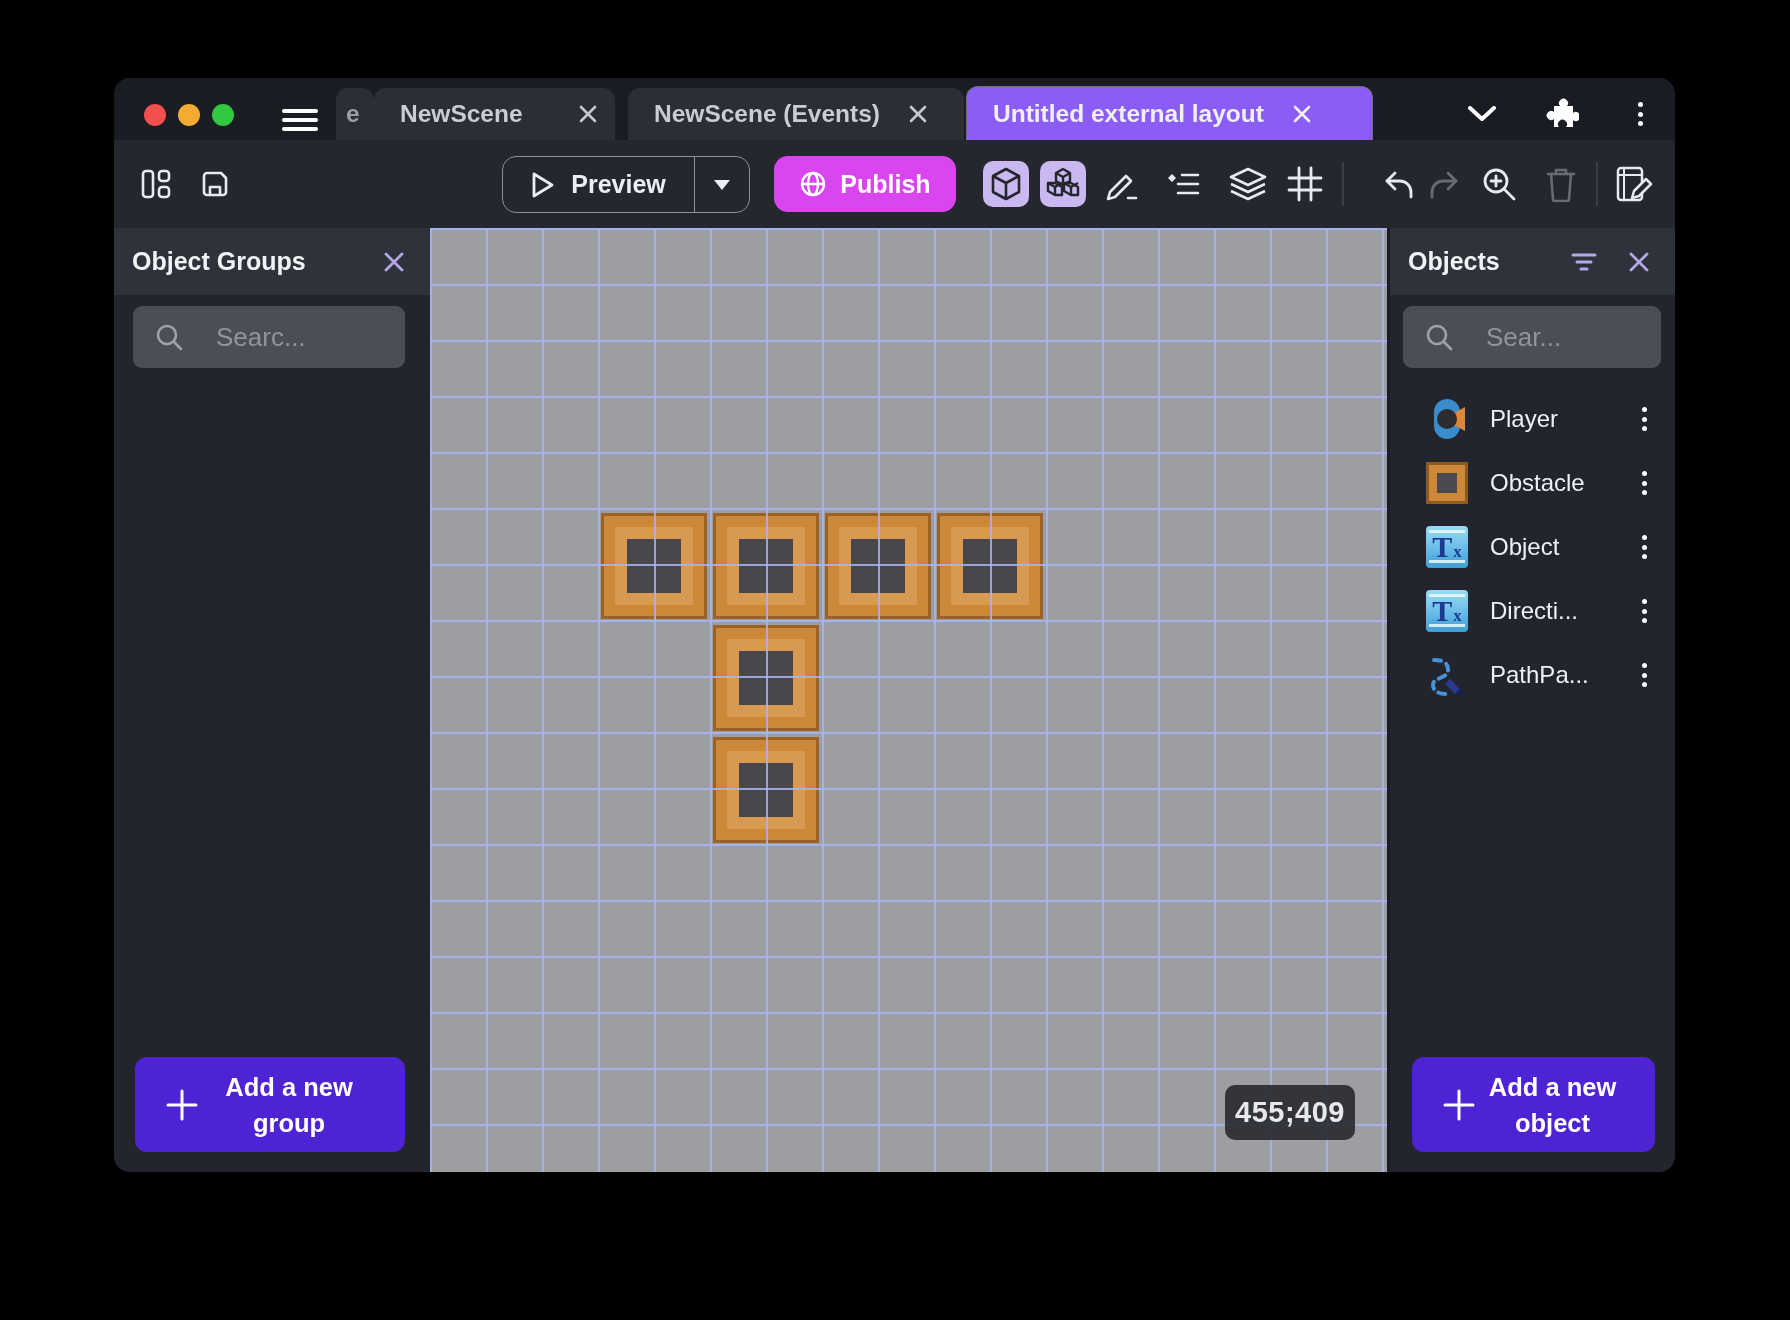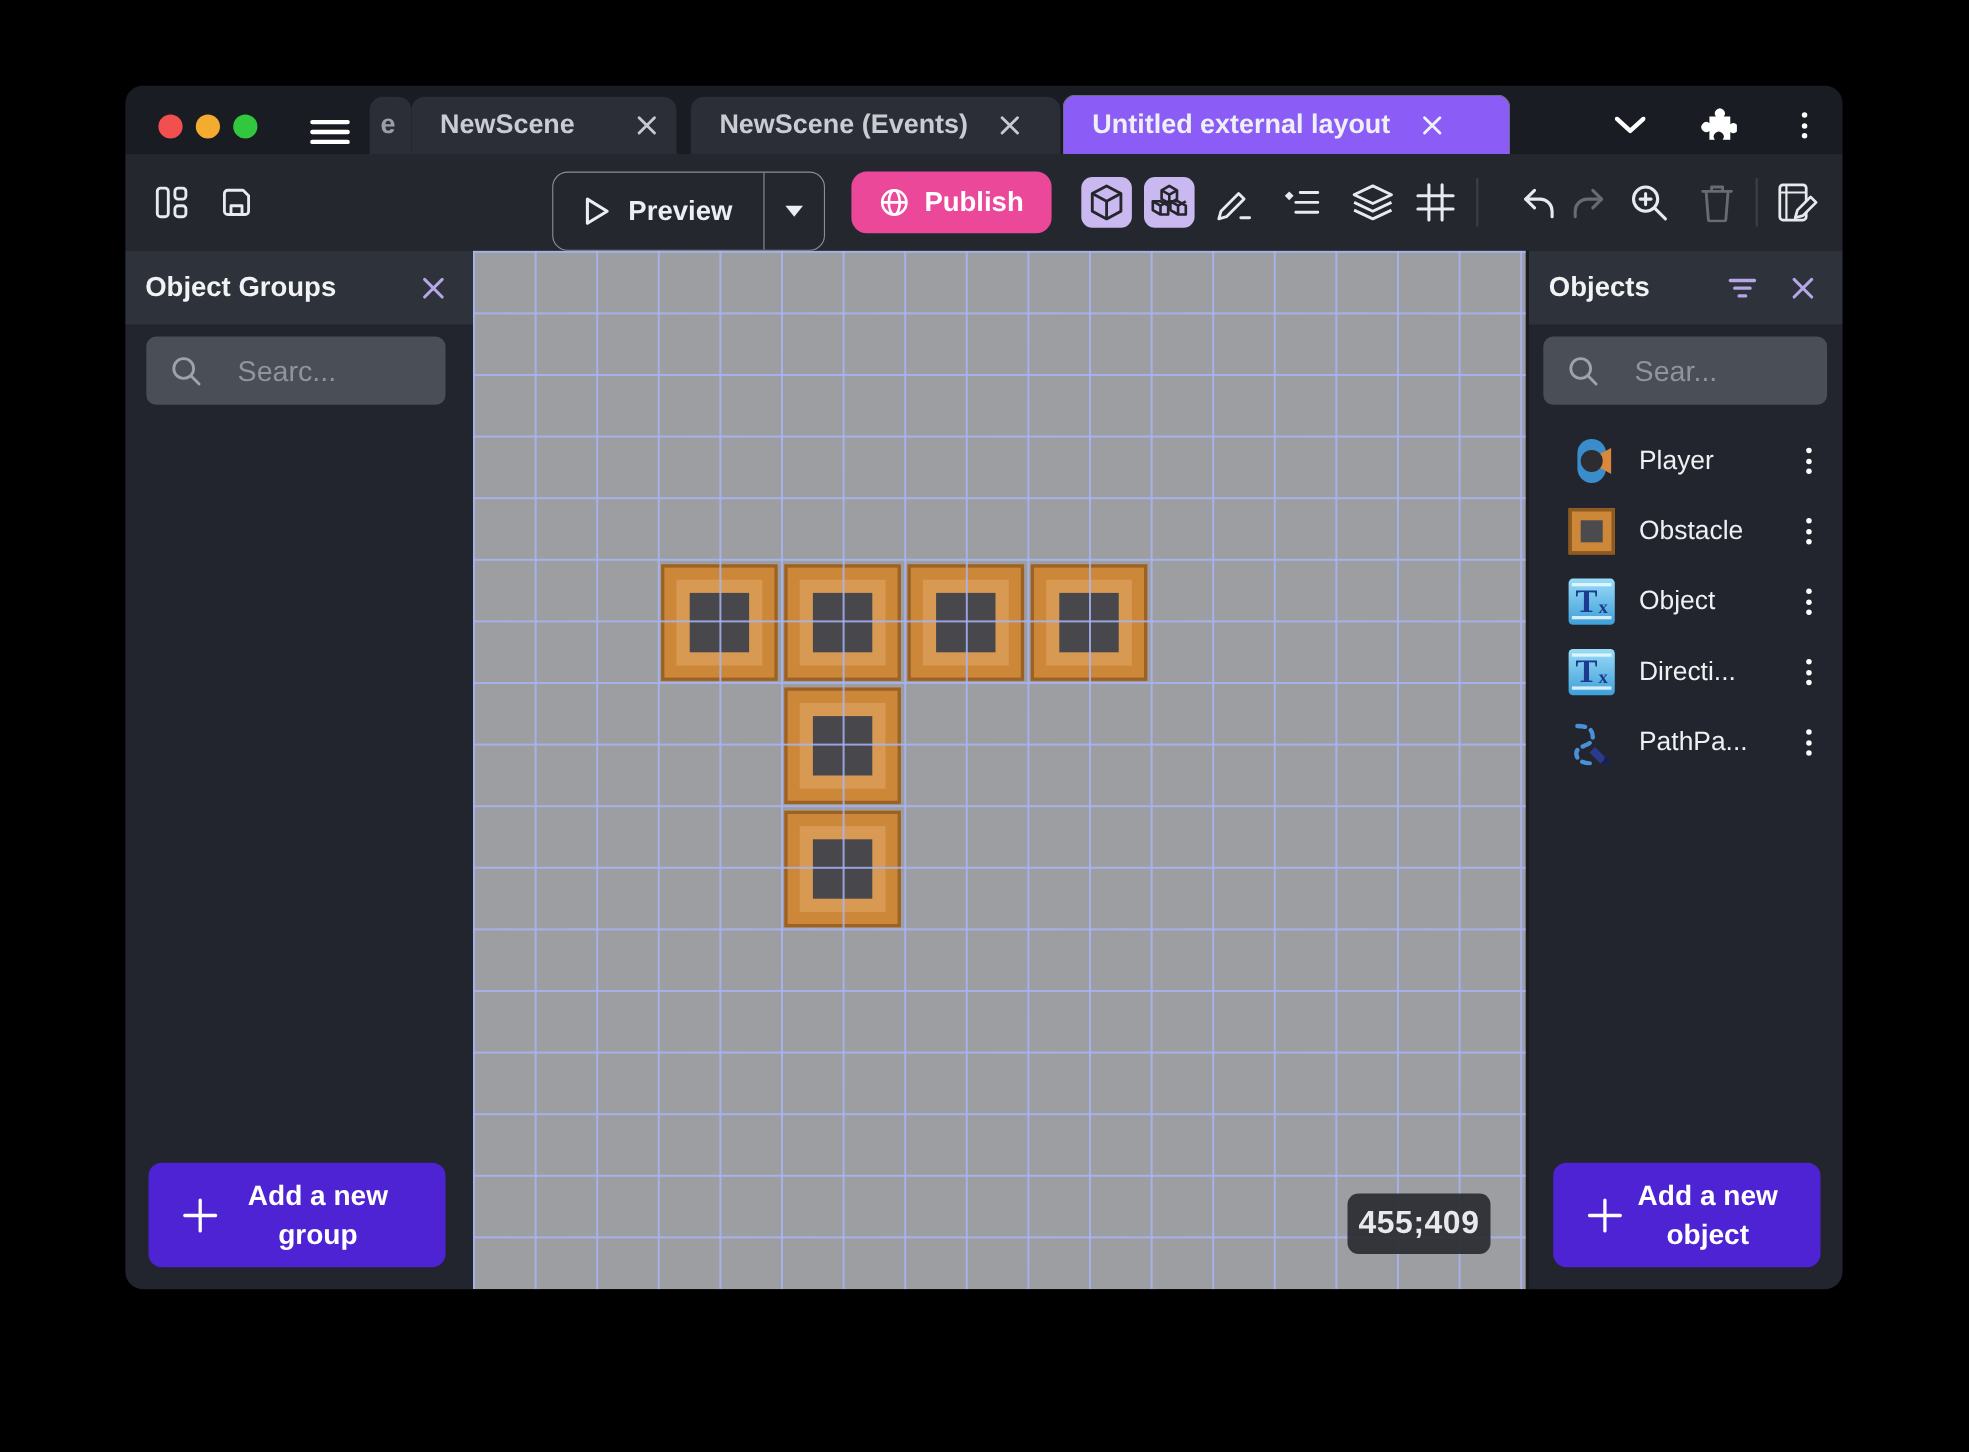--- a/index.html
+++ b/index.html
@@ -36,28 +36,28 @@
     border:1.5px solid #70727a;border-bottom:none;z-index:3;}
   .xmark{stroke:#c6c9d0;stroke-width:2.6;stroke-linecap:round;}
   .tab.active .xmark{stroke:#f0f1f4;}
   .tabbar-btn{position:absolute;top:16px;width:46px;height:40px;display:grid;place-items:center;cursor:pointer;}
   
   .toolbar{position:relative;height:88px;background:#24272e;}
   .tb-icon{position:absolute;top:22px;width:44px;height:44px;display:grid;place-items:center;
     color:#e8eaef;cursor:pointer;}
   .tb-icon.disabled{cursor:default;}
   .tb-divider{position:absolute;top:22px;width:2px;height:44px;background:#3c3f47;}
-  .preview-btn{position:absolute;left:388px;top:16px;width:248px;height:72px;
+  .preview-btn{position:absolute;left:388px;top:16px;width:248px;height:57px;
     border:1.7px solid #8d8f98;border-radius:14px;display:flex;align-items:center;
     box-sizing:border-box;cursor:pointer;color:#eceef4;}
   .preview-main{flex:1;display:flex;align-items:center;justify-content:center;gap:16px;
     font-size:25px;font-weight:bold;height:100%;}
   .preview-caret{width:54px;height:100%;border-left:1.5px solid #8d8f98;
     display:grid;place-items:center;}
-  .publish-btn{position:absolute;left:660px;top:16px;width:182px;height:56px;background:#ec4899;
+  .publish-btn{position:absolute;left:660px;top:16px;width:182px;height:56px;background:#d946ef;
     border-radius:14px;display:flex;align-items:center;justify-content:center;gap:13px;
     color:#fff;font-size:25px;font-weight:bold;cursor:pointer;}
   .mode-btn{position:absolute;top:21px;width:46px;height:46px;background:#c9b9f0;border-radius:10px;
     display:grid;place-items:center;cursor:pointer;}
   
   .content{position:absolute;top:150px;left:0;right:0;bottom:0;}
   .panel{position:absolute;top:0;bottom:0;background:#22252d;}
   .panel-left{left:0;width:316px;}
   .panel-right{right:0;width:285px;}
   .panel-header{height:67px;background:#2e323b;display:flex;align-items:center;

